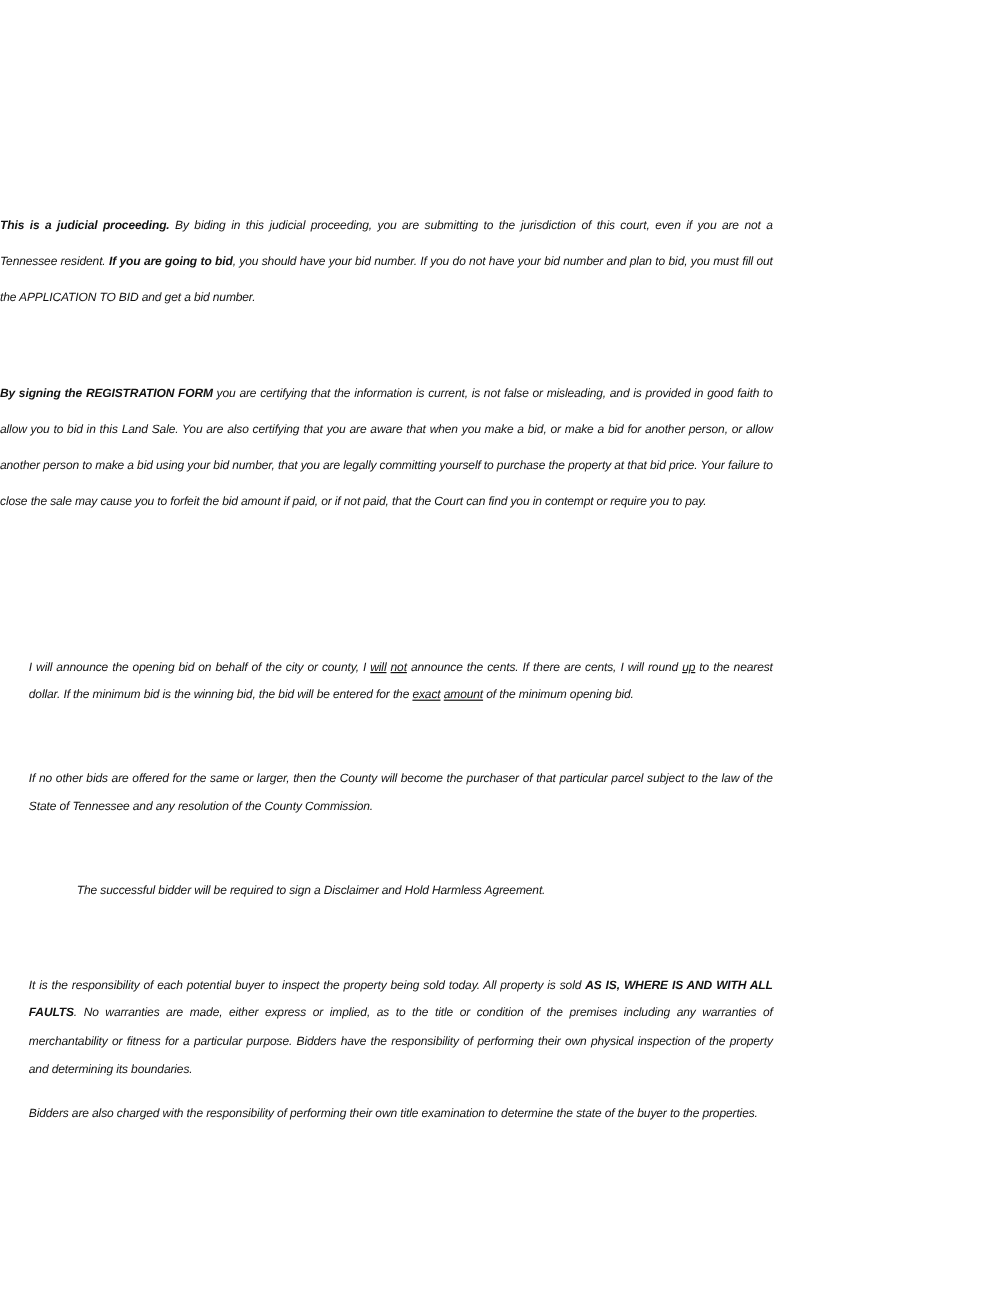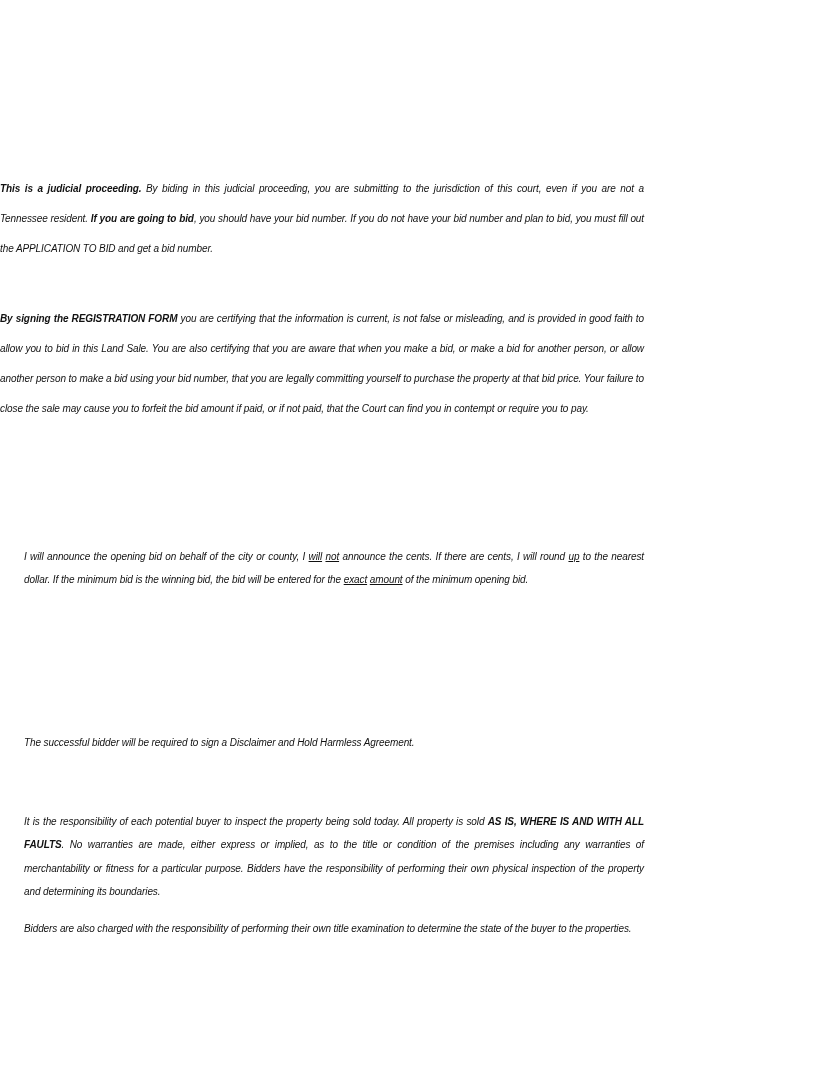--- a/index.html
+++ b/index.html
@@ -72,30 +72,33 @@
 </head>
 <body>
 
 <div class="page">
 
 
   <div class="blk" style="top: 174px;">
     <p class="para loose"><b>This is a judicial proceeding.</b><span> By biding in this judicial proceeding, you are submitting to the jurisdiction of this court, even if you are not a Tennessee resident. </span><b>If you are going to bid</b><span>, you should have your bid number.  If you do not have your bid number and plan to bid, you must fill out the APPLICATION TO BID and get a bid number.</span></p>
   </div>
 
-  <div class="blk" style="top: 304px;">
+  <div class="blk" style="top: 314px;">
     <p class="para loose"><b>By signing the REGISTRATION FORM</b><span> you are certifying that the information is current, is not false or misleading, and is provided in good faith to allow you to bid in this Land Sale. You are also certifying that you are aware that when you make a bid, or make a bid for another person, or allow another person to make a bid using your bid number, that you are legally committing yourself to purchase the property at that bid price. Your failure to close the sale may cause you to forfeit the bid amount if paid, or if not paid, that the Court can find you in contempt or require you to pay.</span></p>
   </div>
 
   <div class="blk" style="top: 545px;">
     <p class="para tight"><span>I will announce the opening bid on behalf of the city or county, I </span><u>will</u><span> </span><u>not</u><span> announce the cents.  If there are cents, I will round </span><u>up</u><span> to the nearest dollar.  If the minimum bid is the winning bid, the bid will be entered for the </span><u>exact</u><span> </span><u>amount</u><span> of the minimum opening bid.</span></p>
   </div>
 
+  <div class="blk" style="top: 638px;">
+    <p class="para tight">If no other bids are offered for the same or larger, then the County will become the purchaser of that particular parcel subject to the law of the State of Tennessee and any resolution of the County Commission.</p>
+  </div>
 
-  <div class="blk" style="top: 731px;">
+  <div class="blk" style="top: 731px; margin-left: 40px;">
     <p class="para tight nojust">The successful bidder will be required to sign a Disclaimer and Hold Harmless Agreement.</p>
   </div>
 
   <div class="blk" style="top: 778px; margin-top: 32px;">
     <p class="para tight"><span>It is the responsibility of each potential buyer to inspect the property being sold today. All property is sold </span><b>AS IS, WHERE IS AND WITH ALL FAULTS</b><span>.  No warranties are made, either express or implied, as to the title or condition of the premises including any warranties of merchantability or fitness for a particular purpose. Bidders have the responsibility of performing their own physical inspection of the property and determining its boundaries.</span></p>
   </div>
 
   <div class="blk" style="top: 917px;">
     <p class="para tight">Bidders are also charged with the responsibility of performing their own title examination to determine the state of the buyer to the properties.</p>
   </div>

